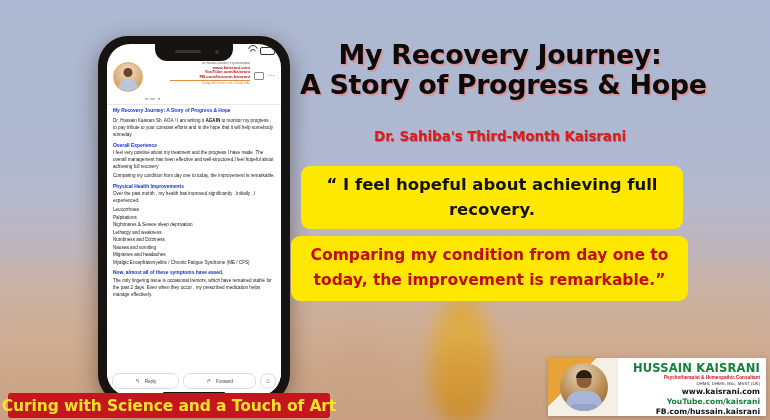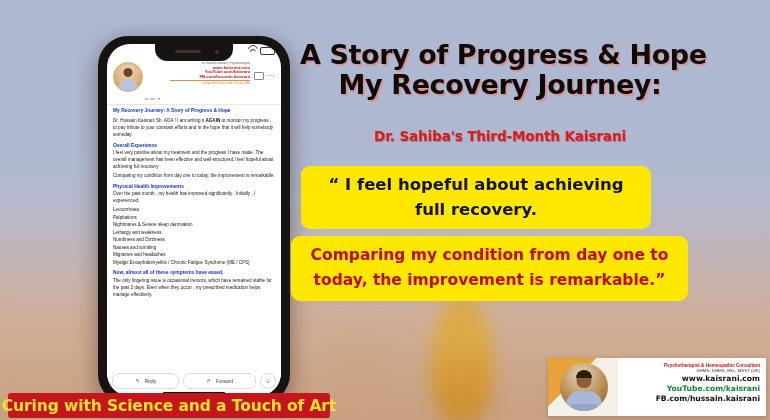--- a/index.html
+++ b/index.html
@@ -297,21 +297,21 @@
     position: absolute;
     background: #ffe800;
     border-radius: 9px;
     font-family: "DejaVu Sans", sans-serif;
     font-weight: bold;
     box-sizing: border-box;
   }
   #quote-1 {
     left: 301px;
     top: 166px;
-    width: 350px;
+    width: 382px;
     padding: 6px 10px 7px 10px;
     font-size: 16.5px;
     line-height: 1.52;
     color: #14120f;
     text-align: center;
   }
   #quote-2 {
     left: 291px;
     top: 236px;
     width: 397px;
@@ -512,38 +512,39 @@
           <span>Forward</span>
         </div>
         <div class="act-round">☺</div>
         <div class="home-bar"></div>
       </div>
 
     </div>
   </div>
 
   <div id="headline">
+    <div class="head-line">My Recovery Journey:</div>
     <div class="head-line">A Story of Progress &amp; Hope</div>
-    <div class="head-line">My Recovery Journey:</div>
   </div>
   <div id="subhead">Dr. Sahiba's Third-Month Kaisrani</div>
 
   <div class="quote-box" id="quote-1">“ I feel hopeful about achieving full recovery.</div>
   <div class="quote-box" id="quote-2">Comparing my condition from day one to today, the improvement is remarkable.”</div>
 
   <div id="business-card">
     <div class="card-photo">
       <div class="photo-circle">
         <span class="p-body"></span>
         <span class="p-arms"></span>
         <span class="p-head"></span>
         <span class="p-hair"></span>
       </div>
     </div>
     <div class="card-info">
+      <div class="ci-name">HUSSAIN KAISRANI</div>
       <div class="ci-role">Psychotherapist &amp; Homeopathic Consultant</div>
       <div class="ci-degrees">DHMS, DHMS, BSc, MSST (UK)</div>
       <div class="ci-link">www.kaisrani.com</div>
       <div class="ci-link green">YouTube.com/kaisrani</div>
       <div class="ci-link">FB.com/hussain.kaisrani</div>
 
     </div>
   </div>
 
   <div id="bottom-ribbon">

